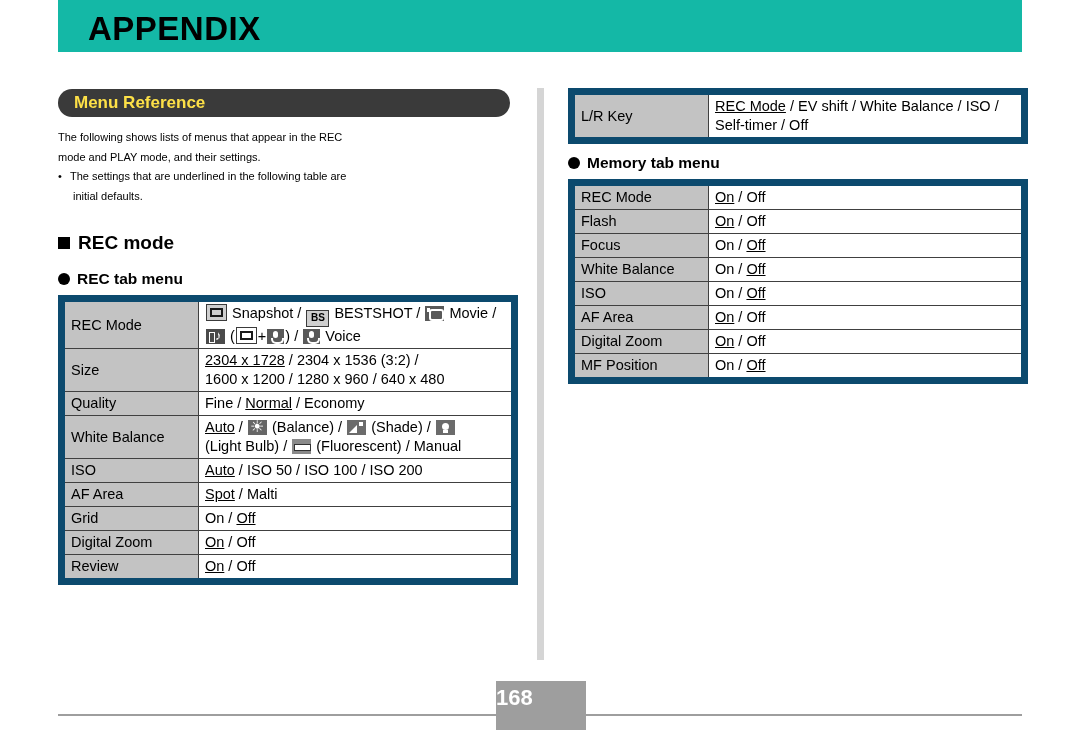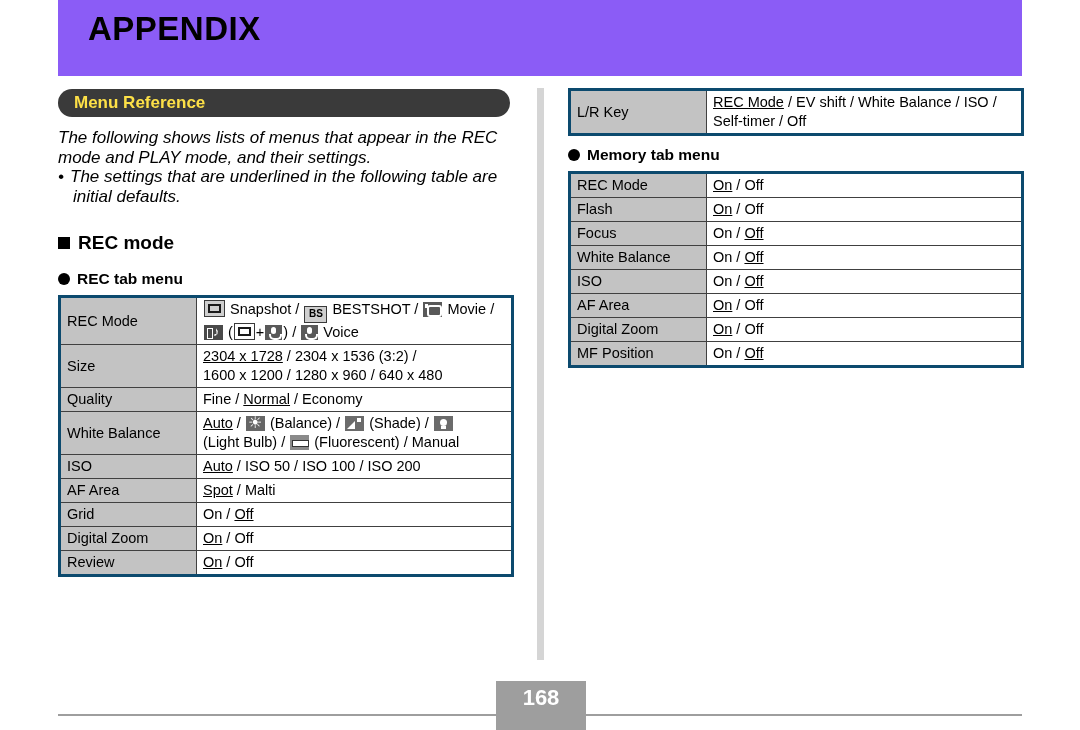--- a/index.html
+++ b/index.html
@@ -15,22 +15,22 @@
     color: #000;
     overflow: hidden;
   }
 
   
   .banner {
     position: absolute;
     left: 58px;
     top: 0;
     width: 964px;
-    height: 76px;
-    background: #8b5cf6;
+    height: 52px;
+    background: #14b8a6;
   }
   .banner-title {
     position: absolute;
     left: 30px;
     top: 10px;
     font-size: 33px;
     font-weight: bold;
     letter-spacing: 0.5px;
   }
 
@@ -70,24 +70,23 @@
     position: absolute;
     left: 537px;
     top: 88px;
     width: 7px;
     height: 572px;
     background: #d5d5d5;
   }
 
   
   .intro {
-    font-size: 17px;
+    font-size: 11px;
     line-height: 19.5px;
     width: 452px;
-    font-style: italic;
   }
   .intro p { margin: 0; }
   .bullet-line {
     position: relative;
     padding-left: 12px;
   }
   .bullet-line::before {
     content: "\2022";
     position: absolute;
     left: 0;
@@ -123,21 +122,21 @@
     height: 12px;
     border-radius: 50%;
     background: #000;
     margin-right: 7px;
   }
 
   
   table.mt {
     border-collapse: collapse;
     table-layout: fixed;
-    border: 3px solid #0c4a6e;
+    border: 7px solid #0c4a6e;
     background: #6d28d9;
   }
   table.mt td {
     border: 1px solid #404040;
     font-size: 14.5px;
     padding: 2px 6px;
     vertical-align: middle;
     line-height: 19px;
   }
   table.mt td.k {
@@ -324,21 +323,21 @@
     top: 681px;
     width: 90px;
     height: 49px;
     background: #9e9e9e;
   }
   .page-num {
     position: absolute;
     left: 0;
     top: 4px;
     width: 90px;
-    text-align: center;
+    text-align: left;
     color: #ffffff;
     font-size: 22px;
     font-weight: bold;
   }
 </style>
 </head>
 <body>
 
 <div class="banner">
   <div class="banner-title">APPENDIX</div>

